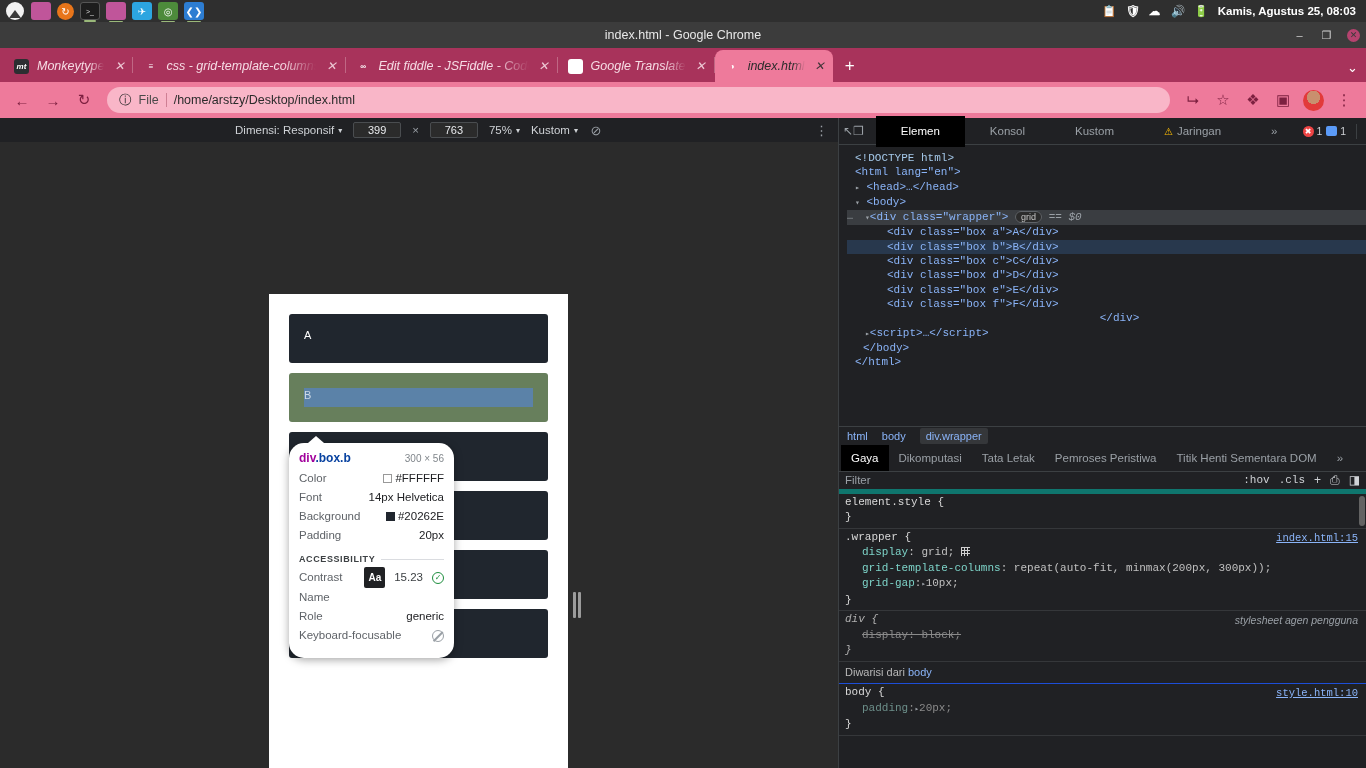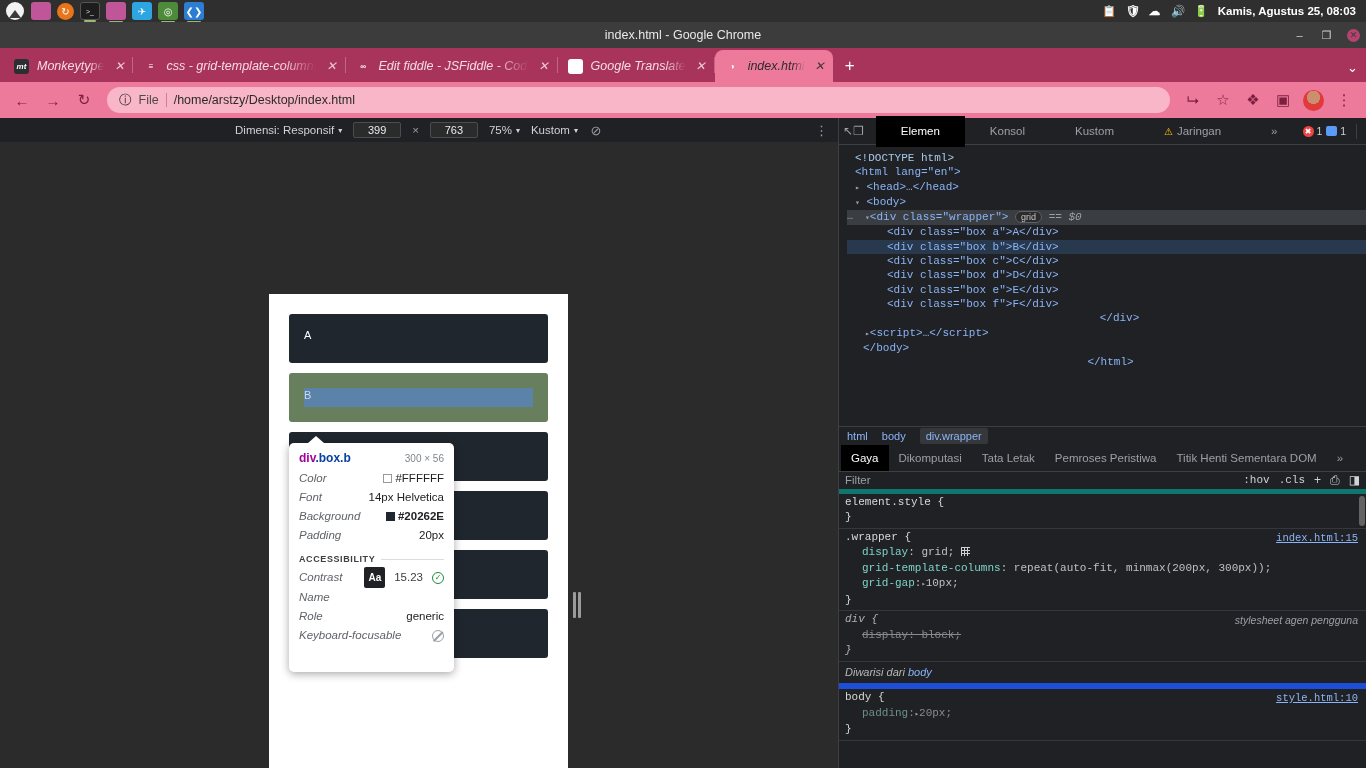--- a/index.html
+++ b/index.html
@@ -152,37 +152,37 @@
   
   .handle-right {
     position: absolute; left: 572px; top: 448px; width: 10px; height: 30px;
     display: flex; gap: 2px; align-items: center; justify-content: center;
   }
   .handle-right i { width: 3px; height: 26px; background: #9b9b9b; border-radius: 1px; display: block; }
 
   
   .insp-tip {
     position: absolute; left: 289px; top: 301px; width: 165px;
-    background: #ffffff; border-radius: 5px; padding: 8px 10px 27px;
+    background: #ffffff; border-radius: 15px; padding: 8px 10px 13px;
     box-shadow: 0 2px 9px rgba(0,0,0,.35); font-size: 11.5px; color: #3c4043;
   }
   .insp-tip::before {
     content: ""; position: absolute; left: 19px; top: -7px;
     border-left: 8px solid transparent; border-right: 8px solid transparent;
     border-bottom: 7px solid #ffffff;
   }
   .tip-head { display: flex; justify-content: space-between; align-items: baseline;
      margin-bottom: 4px; }
   .tip-tag { font-weight: bold; font-size: 12px; }
   .tip-tag .t-el { color: #a1009b; }
   .tip-tag .t-cls { color: #0842a0; }
   .tip-dim { color: #80868b; font-size: 10px; }
   .tip-row { display: flex; justify-content: space-between; align-items: center;
      line-height: 19px; }
-  .tip-k { color: #5f6368; font-style: italic; }
+  .tip-k { color: #5f6368; }
   .tip-v { color: #202124; display: flex; align-items: center; gap: 3px; }
   .swatch { width: 9px; height: 9px; border: 1px solid #999; display: inline-block; }
   .sw-white { background: #fff; }
   .sw-dark { background: #20262E; border-color: #20262E; }
   .tip-sec { display: flex; align-items: center; gap: 6px; margin: 9px 0 3px; }
   .tip-sec span { font-size: 9px; letter-spacing: .6px; font-weight: bold; color: #3c4043; }
   .tip-sec i { flex: 1; height: 1px; background: #dadce0; display: block; }
   .aa-chip { background: #202124; color: #fff; font-size: 10px; font-weight: bold;
      padding: 1px 4px; border-radius: 2px; }
   .ok-circle { width: 12px; height: 12px; border-radius: 50%; border: 1.5px solid #1e8e3e;
@@ -250,21 +250,21 @@
      font-size: 10.5px; text-decoration: underline; }
   .rule .src.ua { color: #9aa0a6; text-decoration: none; font-style: italic;
      font-family: "Liberation Sans", sans-serif; font-size: 10.5px; }
   .sel { color: #d8d8d8; }
   .sel.ua { color: #b0b0b0; font-style: italic; }
   .prop { color: #7dd3c8; padding-left: 17px; }
   .val { color: #c0c0c0; }
   .val.muted { color: #8a8a8a; }
   .strike { text-decoration: line-through; color: #8a8a8a; padding-left: 17px; }
   .inherit-hdr { color: #b9b9b9; font-family: "Liberation Sans", sans-serif;
-     font-size: 11px; padding: 3px 0 3px 6px; border-bottom: 6px solid #1d4ed8; font-style: italic; }
+     font-size: 11px; padding: 3px 0 3px 6px; border-bottom: 1px solid #1d4ed8; }
   .inherit-hdr b { color: #8ab4f8; font-weight: normal; }
   .gridicon { display: inline-block; width: 9px; height: 9px; background:
      repeating-linear-gradient(#d0d0d0 0 1px, transparent 1px 3px),
      repeating-linear-gradient(90deg, #d0d0d0 0 1px, transparent 1px 3px);
      vertical-align: -1px; }
   .tri-s { color: #9aa0a6; font-size: 7px; }
   .scrollbar { position: absolute; right: 0; top: 0; width: 8px; bottom: 0; }
   .scrollbar i { display: block; position: absolute; right: 1px; width: 6px;
      background: #636363; border-radius: 3px; }
 </style>
@@ -422,21 +422,21 @@
                 </span>
             </div>
             <div class="tip-row">
               <span class="tip-k">Font</span>
               <span class="tip-v">14px Helvetica</span>
             </div>
             <div class="tip-row">
               <span class="tip-k">Background</span>
               <span class="tip-v">
                   <i class="swatch sw-dark"></i>
-                  <b style="font-weight:bold">#20262E</b>
+                  <b style="font-weight:normal">#20262E</b>
                 </span>
             </div>
             <div class="tip-row">
               <span class="tip-k">Padding</span>
               <span class="tip-v">20px</span>
             </div>
             <div class="tip-sec">
               <span>ACCESSIBILITY</span>
                 <i></i>
             </div>
@@ -503,21 +503,21 @@
           <div class="tline sel-wrap" style="padding-left:18px;"><span class="dots" style="left:0">…</span><span class="arrow">▾</span><span class="tg">&lt;div class="wrapper"&gt;</span> <span class="gridbadge">grid</span> <span class="dollar">== $0</span></div>
           <div class="tline" style="padding-left:40px;"><span class="tg">&lt;div class="box a"&gt;A&lt;/div&gt;</span></div>
           <div class="tline sel-b" style="padding-left:40px;"><span class="tg">&lt;div class="box b"&gt;B&lt;/div&gt;</span></div>
           <div class="tline" style="padding-left:40px;"><span class="tg">&lt;div class="box c"&gt;C&lt;/div&gt;</span></div>
           <div class="tline" style="padding-left:40px;"><span class="tg">&lt;div class="box d"&gt;D&lt;/div&gt;</span></div>
           <div class="tline" style="padding-left:40px;"><span class="tg">&lt;div class="box e"&gt;E&lt;/div&gt;</span></div>
           <div class="tline" style="padding-left:40px;"><span class="tg">&lt;div class="box f"&gt;F&lt;/div&gt;</span></div>
           <div class="tline" style="padding-left:26px;text-align:center;"><span class="tg">&lt;/div&gt;</span></div>
           <div class="tline" style="padding-left:18px;"><span class="arrow">▸</span><span class="tg">&lt;script&gt;…&lt;/script&gt;</span></div>
           <div class="tline" style="padding-left:16px;"><span class="tg">&lt;/body&gt;</span></div>
-          <div class="tline" style="padding-left:8px;text-align:center;"><span class="tg">&lt;/html&gt;</span></div>
+          <div class="tline" style="padding-left:8px;"><span class="tg">&lt;/html&gt;</span></div>
         </div>
 
         <div class="dt-crumbs">
           <span class="crumb">html</span>
           <span class="crumb">body</span>
           <span class="crumb last">div.wrapper</span>
         </div>
 
         <div class="dt-stabs">
           <div class="stab active">Gaya</div>

